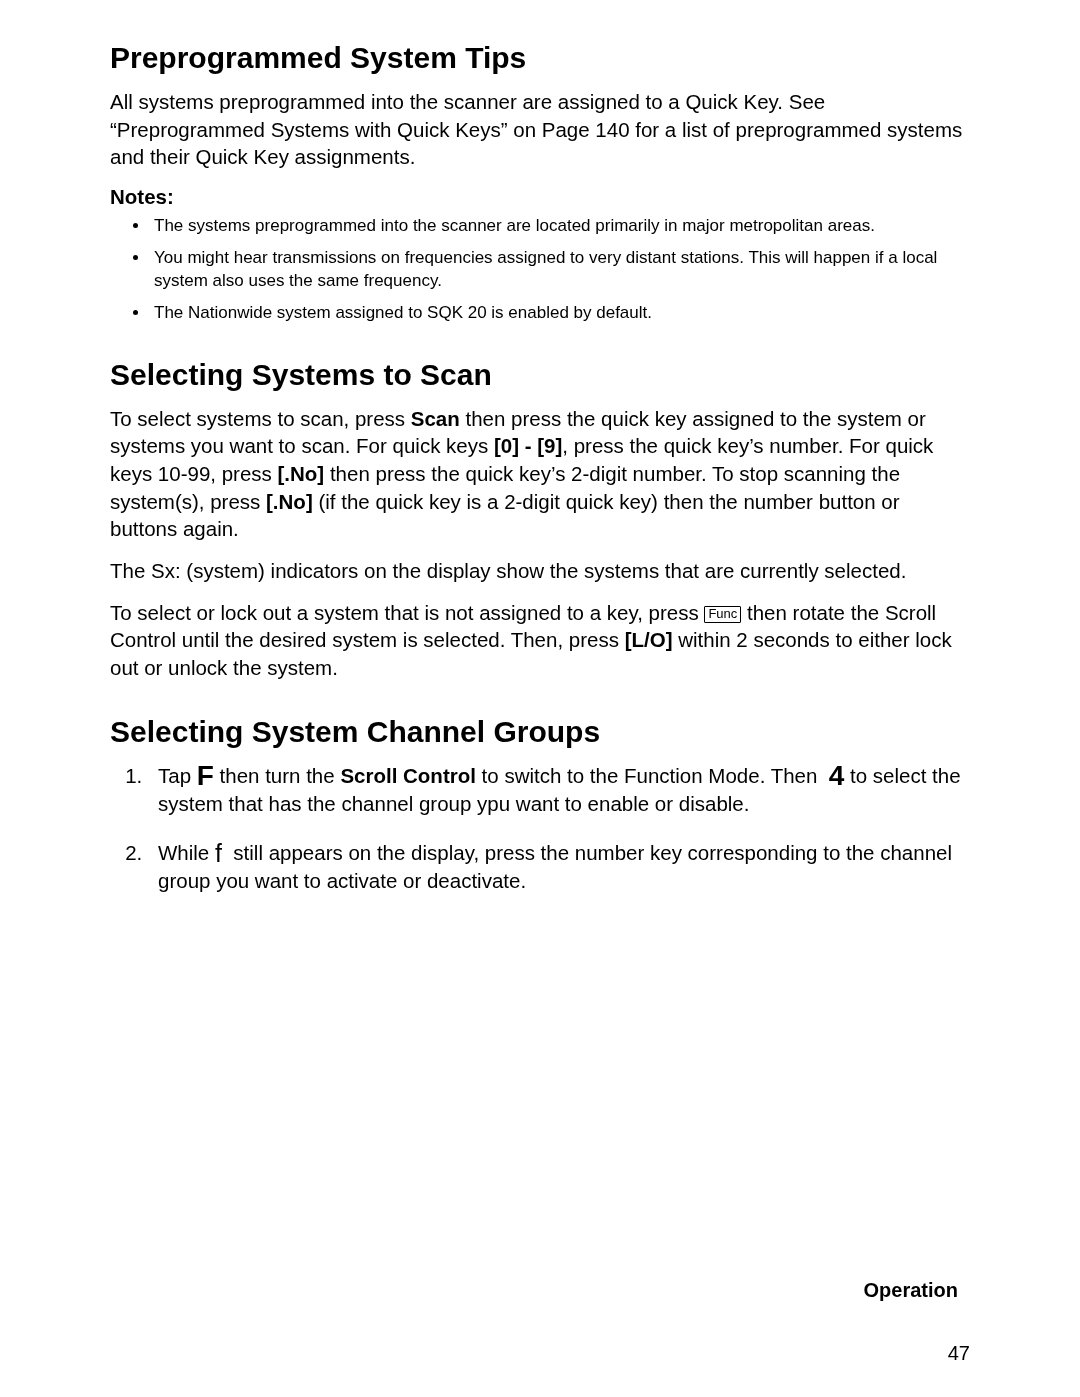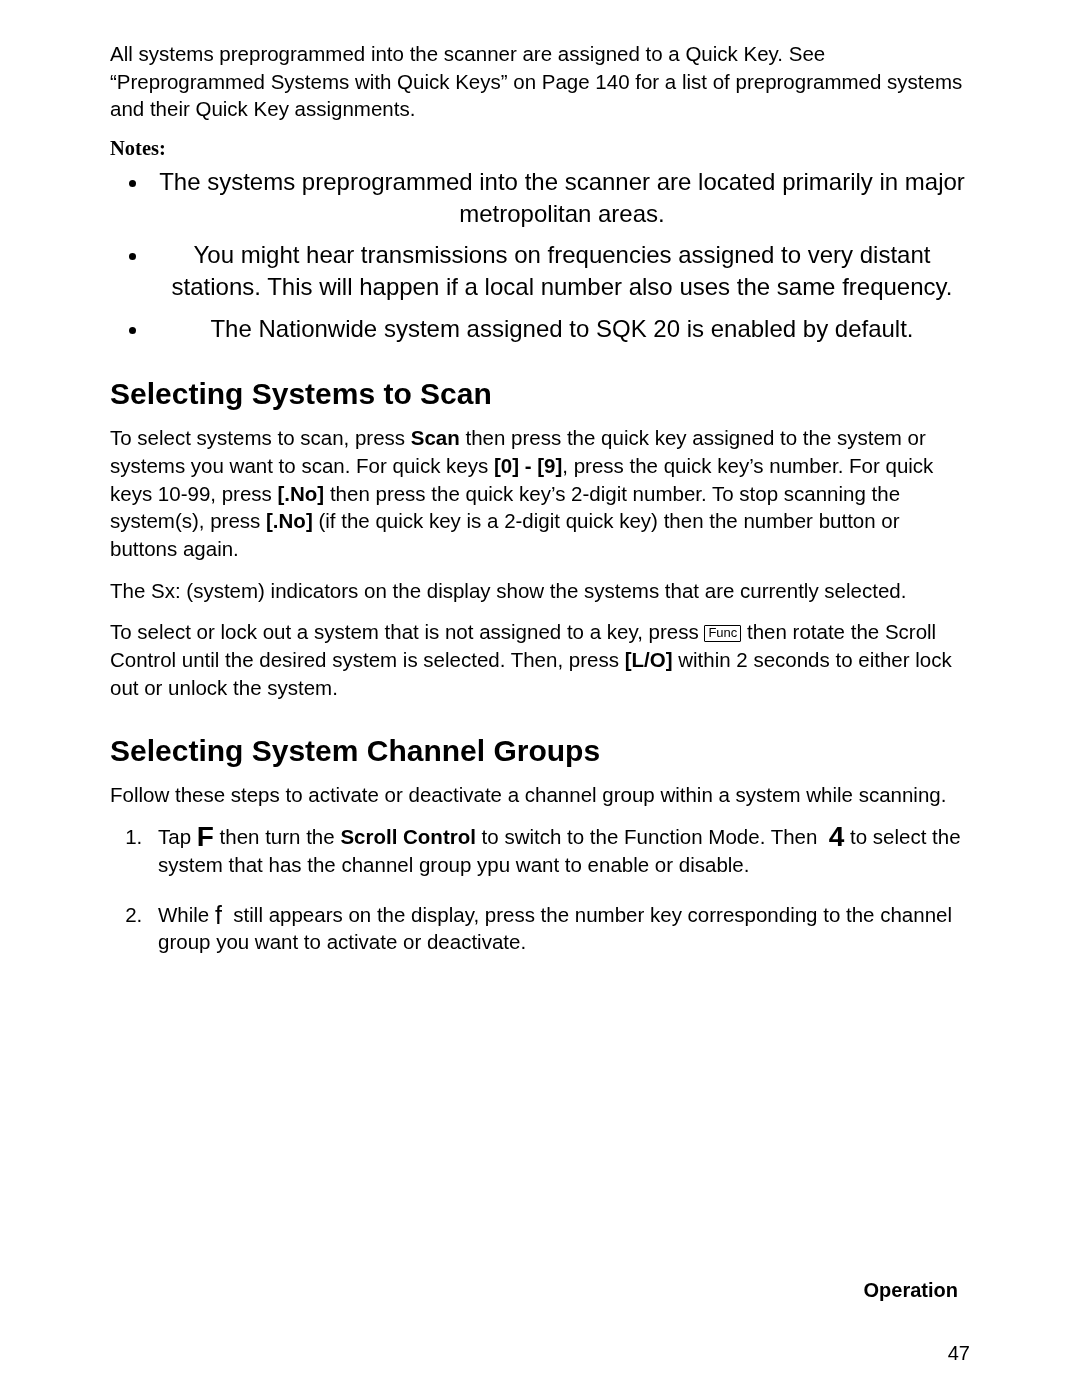--- a/index.html
+++ b/index.html
@@ -28,34 +28,32 @@
   }
   p.body {
     font-size: 20.5px;
     line-height: 1.35;
     margin: 0 0 14px 0;
   }
   .notes-label {
     font-weight: 700;
     font-size: 20.5px;
     margin-bottom: 6px;
-    font-family: Liberation Serif, serif;
   }
   ul.notes-list {
     margin: 0 0 12px 0;
     padding-left: 54px;
     list-style-type: disc;
   }
   ul.notes-list li {
-    font-size: 24px;
+    font-size: 17px;
     line-height: 1.32;
     margin-bottom: 10px;
     padding-left: 4px;
     margin-left: -14px;
-    text-align: center;
   }
   ol.steps-list {
     margin: 0;
     padding-left: 38px;
     font-size: 20.5px;
     line-height: 1.35;
   }
   ol.steps-list li {
     margin-bottom: 22px;
     padding-left: 10px;
@@ -100,47 +98,47 @@
     right: 110px;
     bottom: 32px;
     font-size: 20px;
   }
 </style>
 </head>
 <body>
 
 <div class="page">
 
+  <h2 class="section-heading">Preprogrammed System Tips</h2>
 
   <p class="body">All systems preprogrammed into the scanner are assigned to a Quick Key. See “Preprogrammed Systems with Quick Keys” on Page 140 for a list of preprogrammed systems and their Quick Key assignments.</p>
 
   <div class="notes-label">Notes:</div>
 
   <ul class="notes-list">
     <li>The systems preprogrammed into the scanner are located primarily in major metropolitan areas.</li>
-    <li>You might hear transmissions on frequencies assigned to very distant stations. This will happen if a local number also uses the same frequency.</li>
+    <li>You might hear transmissions on frequencies assigned to very distant stations. This will happen if a local system also uses the same frequency.</li>
     <li>The Nationwide system assigned to SQK 20 is enabled by default.</li>
   </ul>
 
   <h2 class="section-heading later">Selecting Systems to Scan</h2>
 
   <p class="body">
     <span>To select systems to scan, press </span><span class="bold">Scan</span><span> then press the quick key assigned to the system or systems you want to scan. For quick keys </span><span class="bold">[0] - [9]</span><span>, press the quick key’s number. For quick keys 10-99, press </span><span class="bold">[.No]</span><span> then press the quick key’s 2-digit number. To stop scanning the system(s), press </span><span class="bold">[.No]</span><span> (if the quick key is a 2-digit quick key) then the number button or buttons again.</span>
   </p>
 
   <p class="body">The Sx: (system) indicators on the display show the systems that are currently selected.</p>
 
   <p class="body">
     <span>To select or lock out a system that is not assigned to a key, press </span><span class="func-key">Func</span><span> then rotate the Scroll Control until the desired system is selected. Then, press </span><span class="bold">[L/O]</span><span> within 2 seconds to either lock out or unlock the system.</span>
   </p>
 
   <h2 class="section-heading later">Selecting System Channel Groups</h2>
 
 
-  <p class="body">Follow these steps to activate or deactivate a channel group within a system while scanning.</p>
 
   <ol class="steps-list">
     <li>
       <span>Tap </span><span class="glyph-large">F</span><span> then turn the </span><span class="bold">Scroll Control</span><span> to switch to the Function Mode. Then </span>&nbsp;<span class="glyph-large">4</span>
       <span> to select the system that has the channel group ypu want to enable or disable.</span>
     </li>
     <li>
       <span>While </span><span class="glyph-small">f</span>&nbsp;<span> still appears on the display, press the number key corresponding to the channel group you want to activate or deactivate.</span>
     </li>
   </ol>

